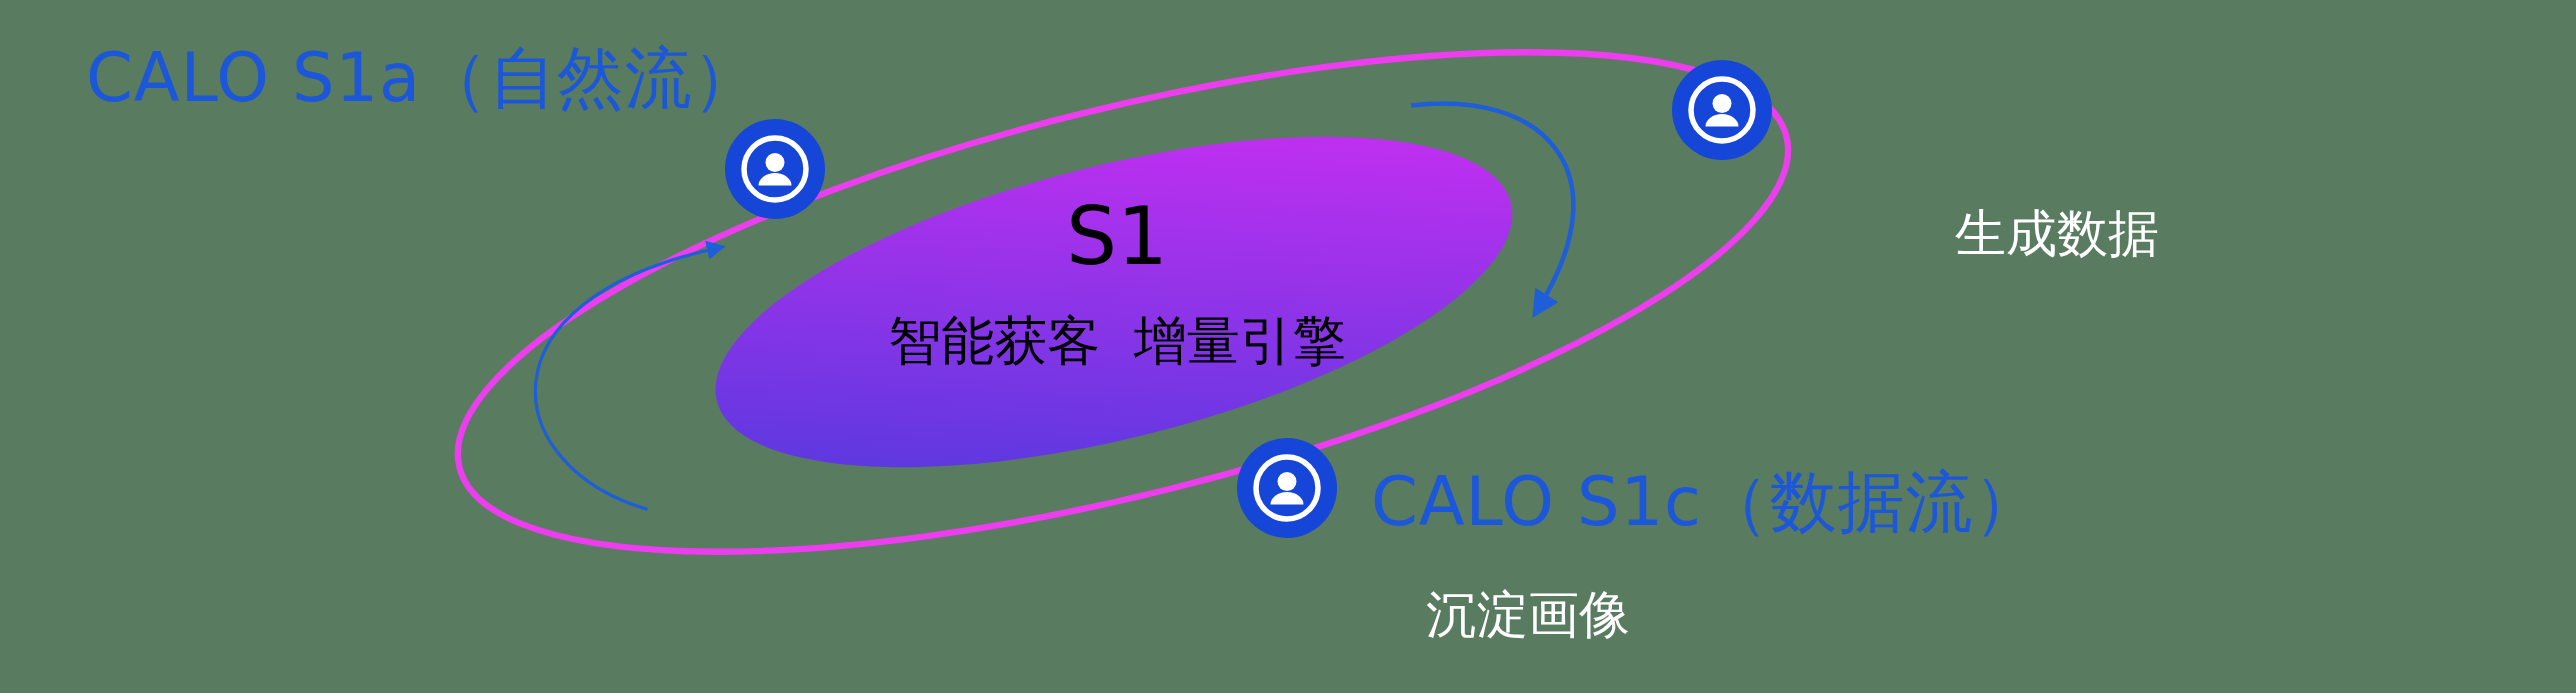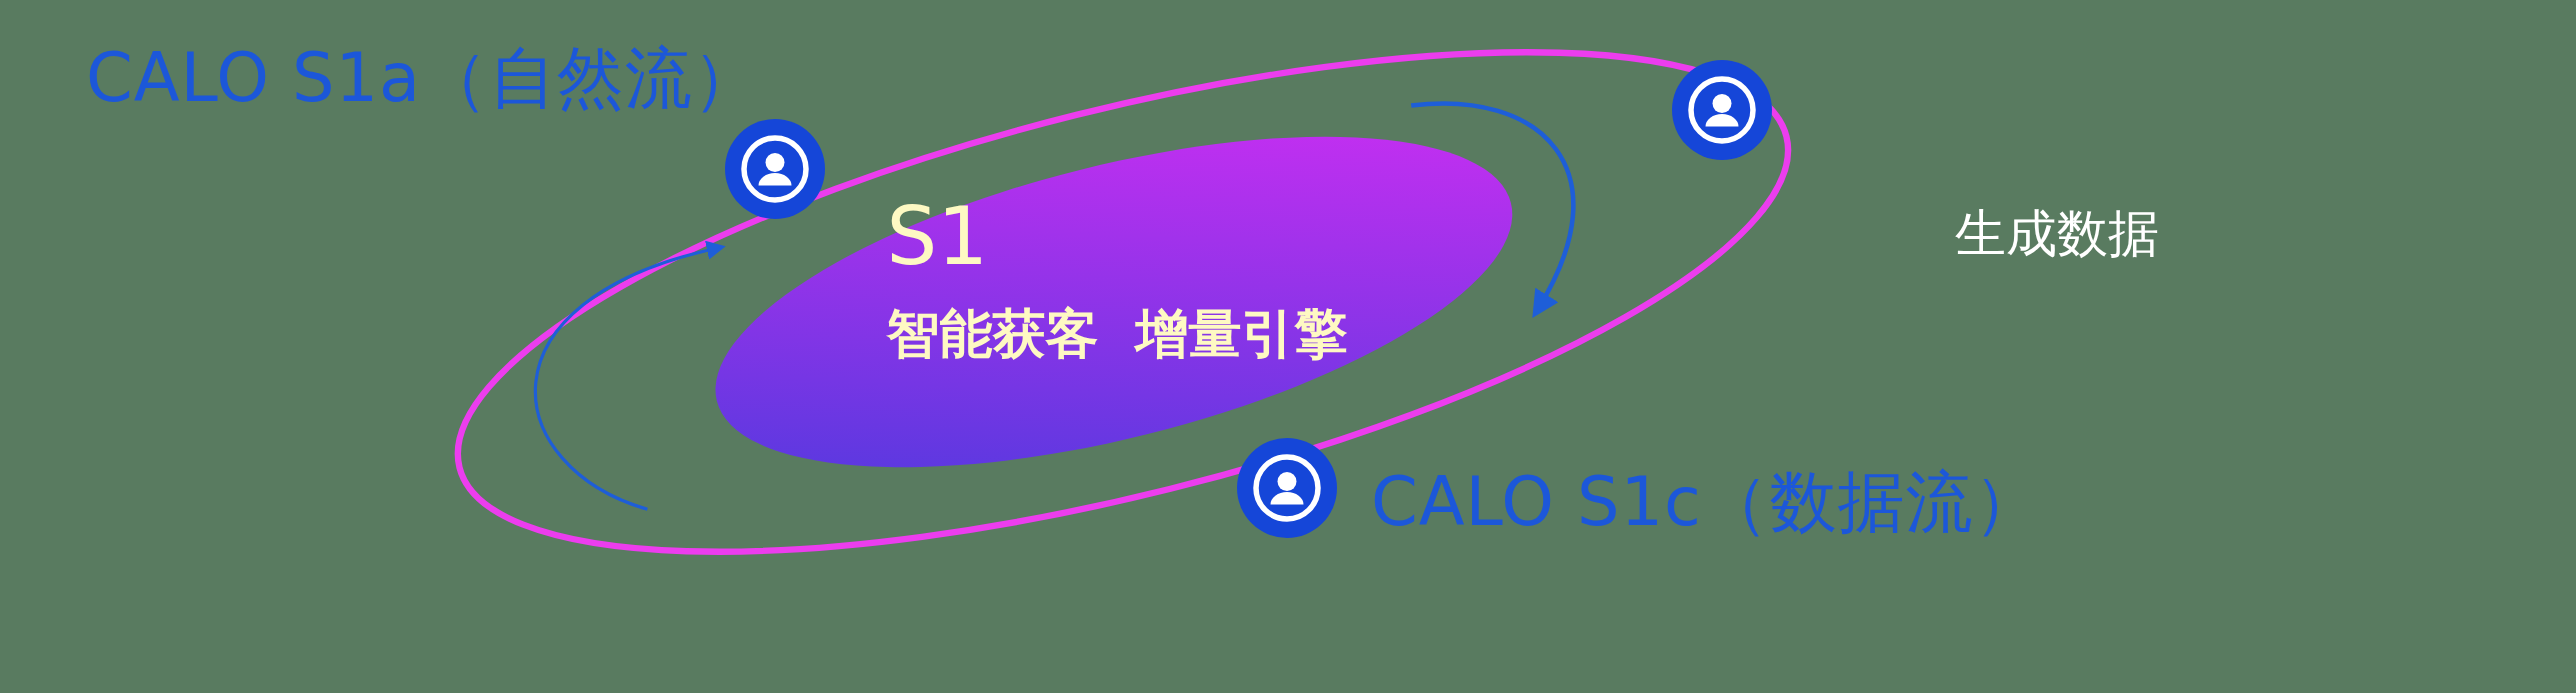--- a/index.html
+++ b/index.html
@@ -33,24 +33,25 @@
   }
 
   .node-icon { position: absolute; width: 100px; height: 100px; }
   .node-icon svg { width: 100%; height: 100%; display: block; }
 
   .core-text {
     position: absolute;
     left: 1117px;
     top: 193px;
     transform: translateX(-50%);
-    color: #fef9c3;
+    text-align: center;
+    color: #000000;
   }
   .core-title { font-size: 80px; font-weight: 500; line-height: 1.1; }
-  .core-sub   { font-size: 53px; font-weight: 700; margin-top: 18px; white-space: pre; }
+  .core-sub   { font-size: 53px; font-weight: 400; margin-top: 25px; white-space: pre; }
 
   
   .t-s1a { left: 45px;   top: 40px; margin-left: 41px;  }
   .s-s1a { left: 435px;  top: 158px; }
   .t-s1b { left: 1819px; top: 89px;  }
   .s-s1b { left: 1955px; top: 205px; }
   .t-s1c { left: 1371px; top: 464px; text-align: center; }
   .s-s1c { left: 1426px; top: 586px; }
 
   .i-s1a { left: 725px;  top: 119px; }
@@ -110,15 +111,16 @@
       <circle cx="50" cy="43.5" r="9.5" fill="#ffffff"></circle>
       <path d="M33.5 66.5 a16.5 12.5 0 0 1 33 0 z" fill="#ffffff"></path>
     </svg>
   </div>
 
   <div class="label-title t-s1a">CALO S1a（自然流）</div>
 
   <div class="label-sub s-s1b">生成数据</div>
 
   <div class="label-title t-s1c">CALO S1c（数据流）</div>
+  <div class="label-sub s-s1c">沉淀画像</div>
 
 </div>
 
 
 </body></html>

